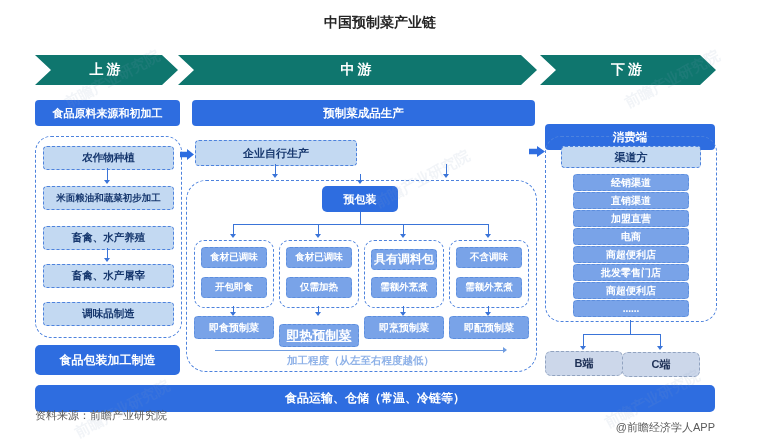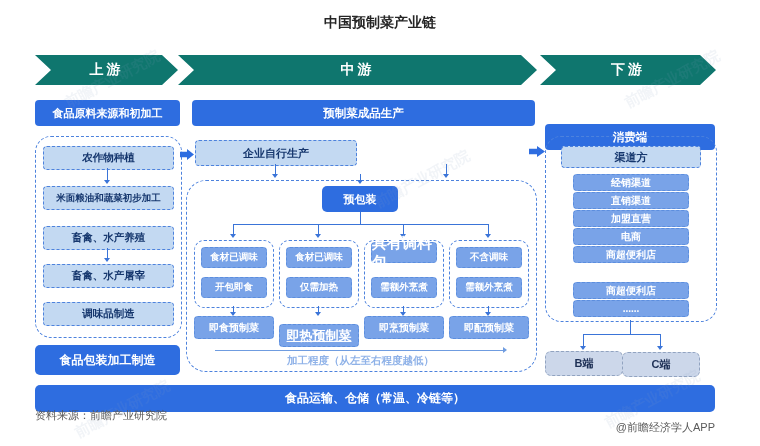--- a/index.html
+++ b/index.html
@@ -91,21 +91,21 @@
   <div class="med-box" style="left:194px;top:316px;width:78px;height:21px;font-size:10px;">即食预制菜</div>
 
   <div class="dashed-wrap" style="left:279px;top:240px;width:78px;height:66px;border-radius:10px;"></div>
   <div class="med-box" style="left:286px;top:247px;width:64px;height:19px;font-size:9.5px;">食材已调味</div>
   <div class="med-box" style="left:286px;top:277px;width:64px;height:19px;font-size:9.5px;">仅需加热</div>
   <div class="vline" style="left:318px;top:306px;height:6px;"></div>
   <div class="ah-d" style="left:315px;top:312px;"></div>
   <div class="med-box" style="left:279px;top:324px;width:78px;height:21px;font-size:13px;text-decoration:underline;">即热预制菜</div>
 
   <div class="dashed-wrap" style="left:364px;top:240px;width:78px;height:66px;border-radius:10px;"></div>
-  <div class="med-box" style="left:371px;top:242px;width:64px;height:19px;font-size:15px;">具有调料包</div>
+  <div class="med-box" style="left:371px;top:249px;width:64px;height:19px;font-size:12px;">具有调料包</div>
   <div class="med-box" style="left:371px;top:277px;width:64px;height:19px;font-size:9.5px;">需额外烹煮</div>
   <div class="vline" style="left:403px;top:306px;height:6px;"></div>
   <div class="ah-d" style="left:400px;top:312px;"></div>
   <div class="med-box" style="left:364px;top:316px;width:78px;height:21px;font-size:10px;">即烹预制菜</div>
 
   <div class="dashed-wrap" style="left:449px;top:240px;width:78px;height:66px;border-radius:10px;"></div>
   <div class="med-box" style="left:456px;top:247px;width:64px;height:19px;font-size:9.5px;">不含调味</div>
   <div class="med-box" style="left:456px;top:277px;width:64px;height:19px;font-size:9.5px;">需额外烹煮</div>
   <div class="vline" style="left:488px;top:306px;height:6px;"></div>
   <div class="ah-d" style="left:485px;top:312px;"></div>
@@ -117,20 +117,21 @@
 
   <div class="blk-arrow" style="left:529px;top:146px;width:16px;height:11px;"></div>
 
   <div class="dashed-wrap" style="left:545px;top:136px;width:170px;height:184px;"></div>
   <div class="light-box" style="left:561px;top:146px;width:138px;height:20px;font-size:11px;">渠道方</div>
   <div class="med-box" style="left:573px;top:174px;width:114px;height:15px;">经销渠道</div>
   <div class="med-box" style="left:573px;top:192px;width:114px;height:15px;">直销渠道</div>
   <div class="med-box" style="left:573px;top:210px;width:114px;height:15px;">加盟直营</div>
   <div class="med-box" style="left:573px;top:228px;width:114px;height:15px;">电商</div>
   <div class="med-box" style="left:573px;top:246px;width:114px;height:15px;">商超便利店</div>
+  <div class="med-box" style="left:573px;top:264px;width:114px;height:15px;">批发零售门店</div>
   <div class="med-box" style="left:573px;top:282px;width:114px;height:15px;">商超便利店</div>
   <div class="med-box" style="left:573px;top:300px;width:114px;height:15px;">......</div>
 
   <div class="vline" style="left:630px;top:320px;height:14px;"></div>
   <div class="hline" style="left:583px;top:334px;width:77px;"></div>
   <div class="vline" style="left:583px;top:334px;height:12px;"></div>
   <div class="ah-d" style="left:580px;top:346px;"></div>
   <div class="vline" style="left:660px;top:334px;height:12px;"></div>
   <div class="ah-d" style="left:657px;top:346px;"></div>
   <div class="bc-box" style="left:545px;top:351px;width:76px;height:23px;">B端</div>

